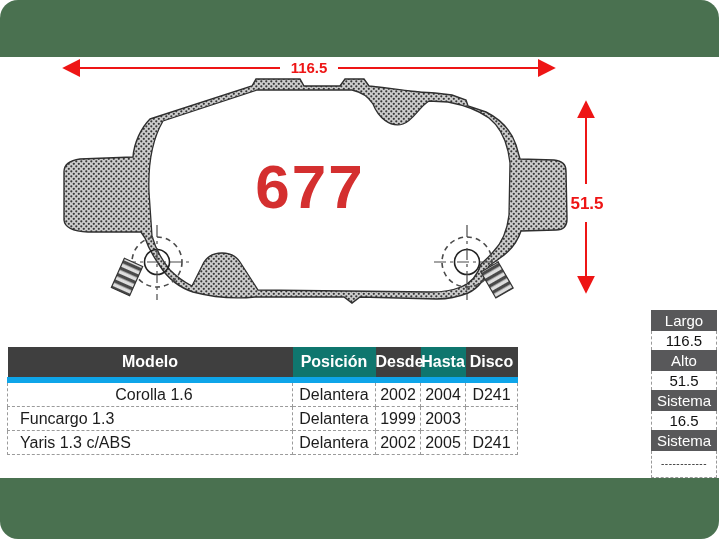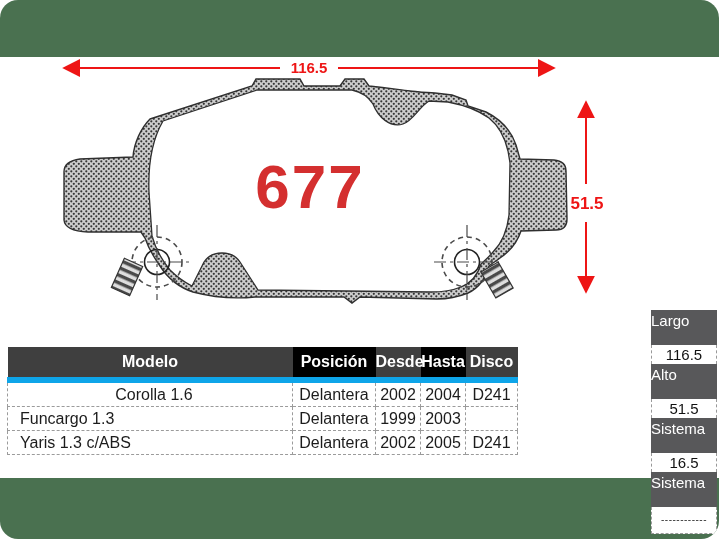--- a/index.html
+++ b/index.html
@@ -32,35 +32,35 @@
   .apps col.c-modelo   { width:285px; }
   .apps col.c-posicion { width:83px; }
   .apps col.c-desde    { width:45px; }
   .apps col.c-hasta    { width:45px; }
   .apps col.c-disco    { width:52px; }
   .apps th {
     height:30px; color:#ffffff; font-weight:bold; font-size:16px;
     text-align:center; border:none; border-bottom:6px solid #0ea5e9; padding:0;
   }
   .apps th.dark { background:#3f3f3f; }
-  .apps th.mid  { background:#000000; }
+  .apps th.mid  { background:#0f766e; }
   .apps td {
     height:23px; background:#ffffff; padding:0 4px;
     border-right:1px dashed #9b9b9b; border-bottom:1px dashed #9b9b9b;
     white-space:nowrap; overflow:hidden;
   }
   .apps tbody tr:first-child td { border-top:1px dashed #9b9b9b;text-align:center; }
   .apps td:first-child { border-left:1px dashed #9b9b9b; padding-left:12px; text-align:left; }
   .apps td.center { text-align:center; }
 
   
   .specs { position:absolute; left:651px; top:310px; width:66px; z-index:2; }
   .spec-header {
-    height:35px; line-height:21px; background:#58585a; color:#ffffff;
-    font-size:15px; text-align:left; white-space:nowrap; overflow:hidden;
+    height:21px; line-height:21px; background:#58585a; color:#ffffff;
+    font-size:15px; text-align:center; white-space:nowrap; overflow:hidden;
   }
   .spec-value {
     height:19px; line-height:19px; background:#ffffff; color:#111111;
     font-size:15px; text-align:center;
     border-left:1px dashed #999999; border-right:1px dashed #999999;
     white-space:nowrap; overflow:hidden;
   }
   .spec-value.dashes {
     height:26px; line-height:26px; font-size:10px; color:#333333;
     border-bottom:1px dashed #999999; letter-spacing:0.5px;

